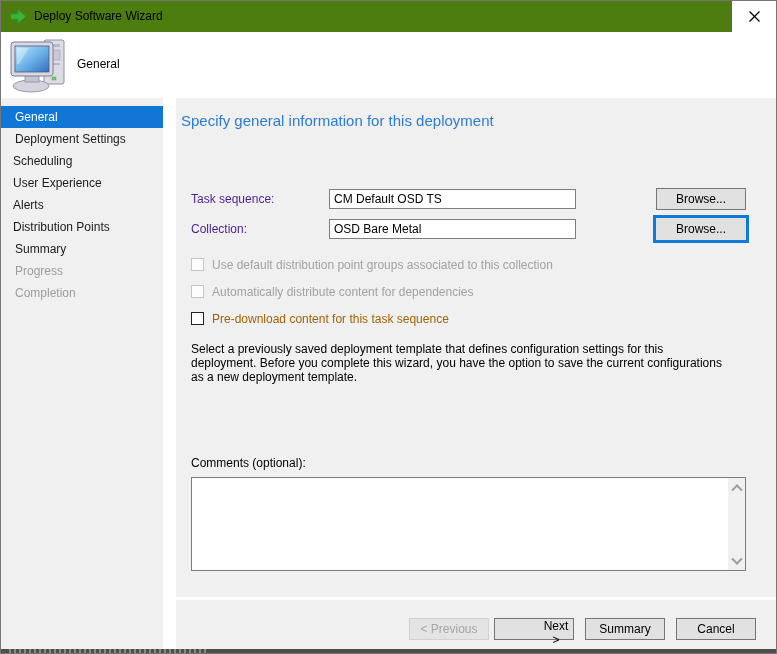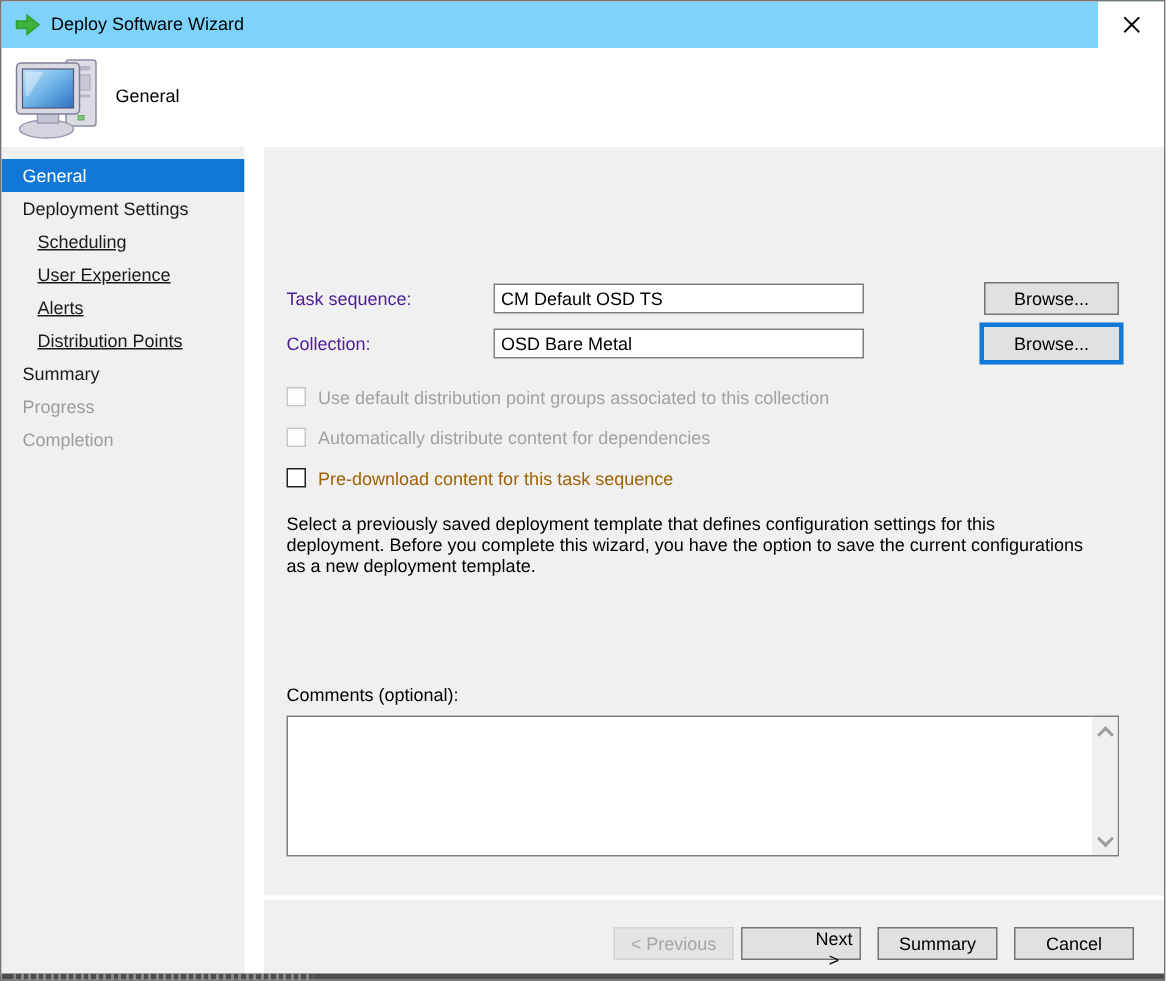--- a/index.html
+++ b/index.html
@@ -5,41 +5,41 @@
   * { margin: 0; padding: 0; box-sizing: border-box; }
   html, body { background: #ddd; }
   body { font-family: "Liberation Sans", "DejaVu Sans", sans-serif; font-size: 12px; color: #1a1a1a; }
 
   .window {
     position: relative; width: 777px; height: 654px;
     background: #f0f0f0; border: 1px solid #767676; overflow: hidden;
   }
 
   
-  .titlebar { position: absolute; left: 0; top: 0; width: 100%; height: 31px; background: #7dd3fc; }
+  .titlebar { position: absolute; left: 0; top: 0; width: 100%; height: 31px; background: #4d7c0f; }
   .titlebar .arrow { position: absolute; left: 9px; top: 8px; width: 17px; height: 15px; }
   .titlebar .title { position: absolute; left: 33px; top: 0; line-height: 31px; color: #000; }
   .close-btn { position: absolute; right: 0; top: 0; width: 44px; height: 31px;
                display: flex; align-items: center; justify-content: center; cursor: default; background: #fff; }
 
   
   .header { position: absolute; left: 0; top: 31px; width: 100%; height: 66px; background: #ffffff; }
   .pc-icon { position: absolute; left: 8px; top: 5px; width: 60px; height: 56px; }
   .step-title { position: absolute; left: 76px; top: 25px; color: #000; }
 
   
   .sidebar  { position: absolute; left: 0; top: 97px; width: 162px; height: 551px; background: #f0f0f0; padding-top: 8px; }
   .vsep     { position: absolute; left: 162px; top: 97px; width: 13px; height: 551px; background: #ffffff; }
   .content  { position: absolute; left: 175px; top: 97px; width: 602px; height: 551px; background: #f0f0f0; }
   .hsep     { position: absolute; left: 175px; top: 596px; width: 602px; height: 3px; background: #ffffff; }
   .bottom-strip { position: absolute; left: 0; top: 648px; width: 777px; height: 6px; background: #4e4e4e; }
 
   
   .nav-item { height: 22px; line-height: 22px; padding-left: 14px; color: #1a1a1a; white-space: nowrap; }
-  .nav-item.indent   { padding-left: 24px; text-decoration: underline; }
+  .nav-item.indent   { padding-left: 12px; }
   .nav-item.selected { background: #1177d7; color: #ffffff; }
   .nav-item.disabled { color: #9d9d9d; }
 
   
   .heading { position: absolute; left: 180px; top: 111px; font-size: 15px; color: #2b7cd3; }
 
   .fld-label { position: absolute; color: #4c1d95; }
   .fld-input { position: absolute; width: 247px; height: 20px; background: #fff; border: 1px solid #7e7e7e;
                font-family: inherit; font-size: 12px; color: #000; padding: 0 4px; }
 
@@ -123,20 +123,21 @@
     <div class="nav-item indent">User Experience</div>
     <div class="nav-item indent">Alerts</div>
     <div class="nav-item indent">Distribution Points</div>
     <div class="nav-item">Summary</div>
     <div class="nav-item disabled">Progress</div>
     <div class="nav-item disabled">Completion</div>
   </div>
   <div class="vsep"></div>
   <div class="content"></div>
 
+  <div class="heading">Specify general information for this deployment</div>
 
   <span class="fld-label" style="left:190px; top:191px;">Task sequence:</span>
   <input class="fld-input" style="left: 328px; top: 188px;" readonly="" value="CM Default OSD TS">
   <button class="btn browse-1">Browse...</button>
 
   <span class="fld-label" style="left:190px; top:221px;">Collection:</span>
   <input class="fld-input" style="left: 328px; top: 218px;" readonly="" value="OSD Bare Metal">
   <button class="btn browse-2">Browse...</button>
 
   <div class="cb-row disabled" style="top:257px;">

